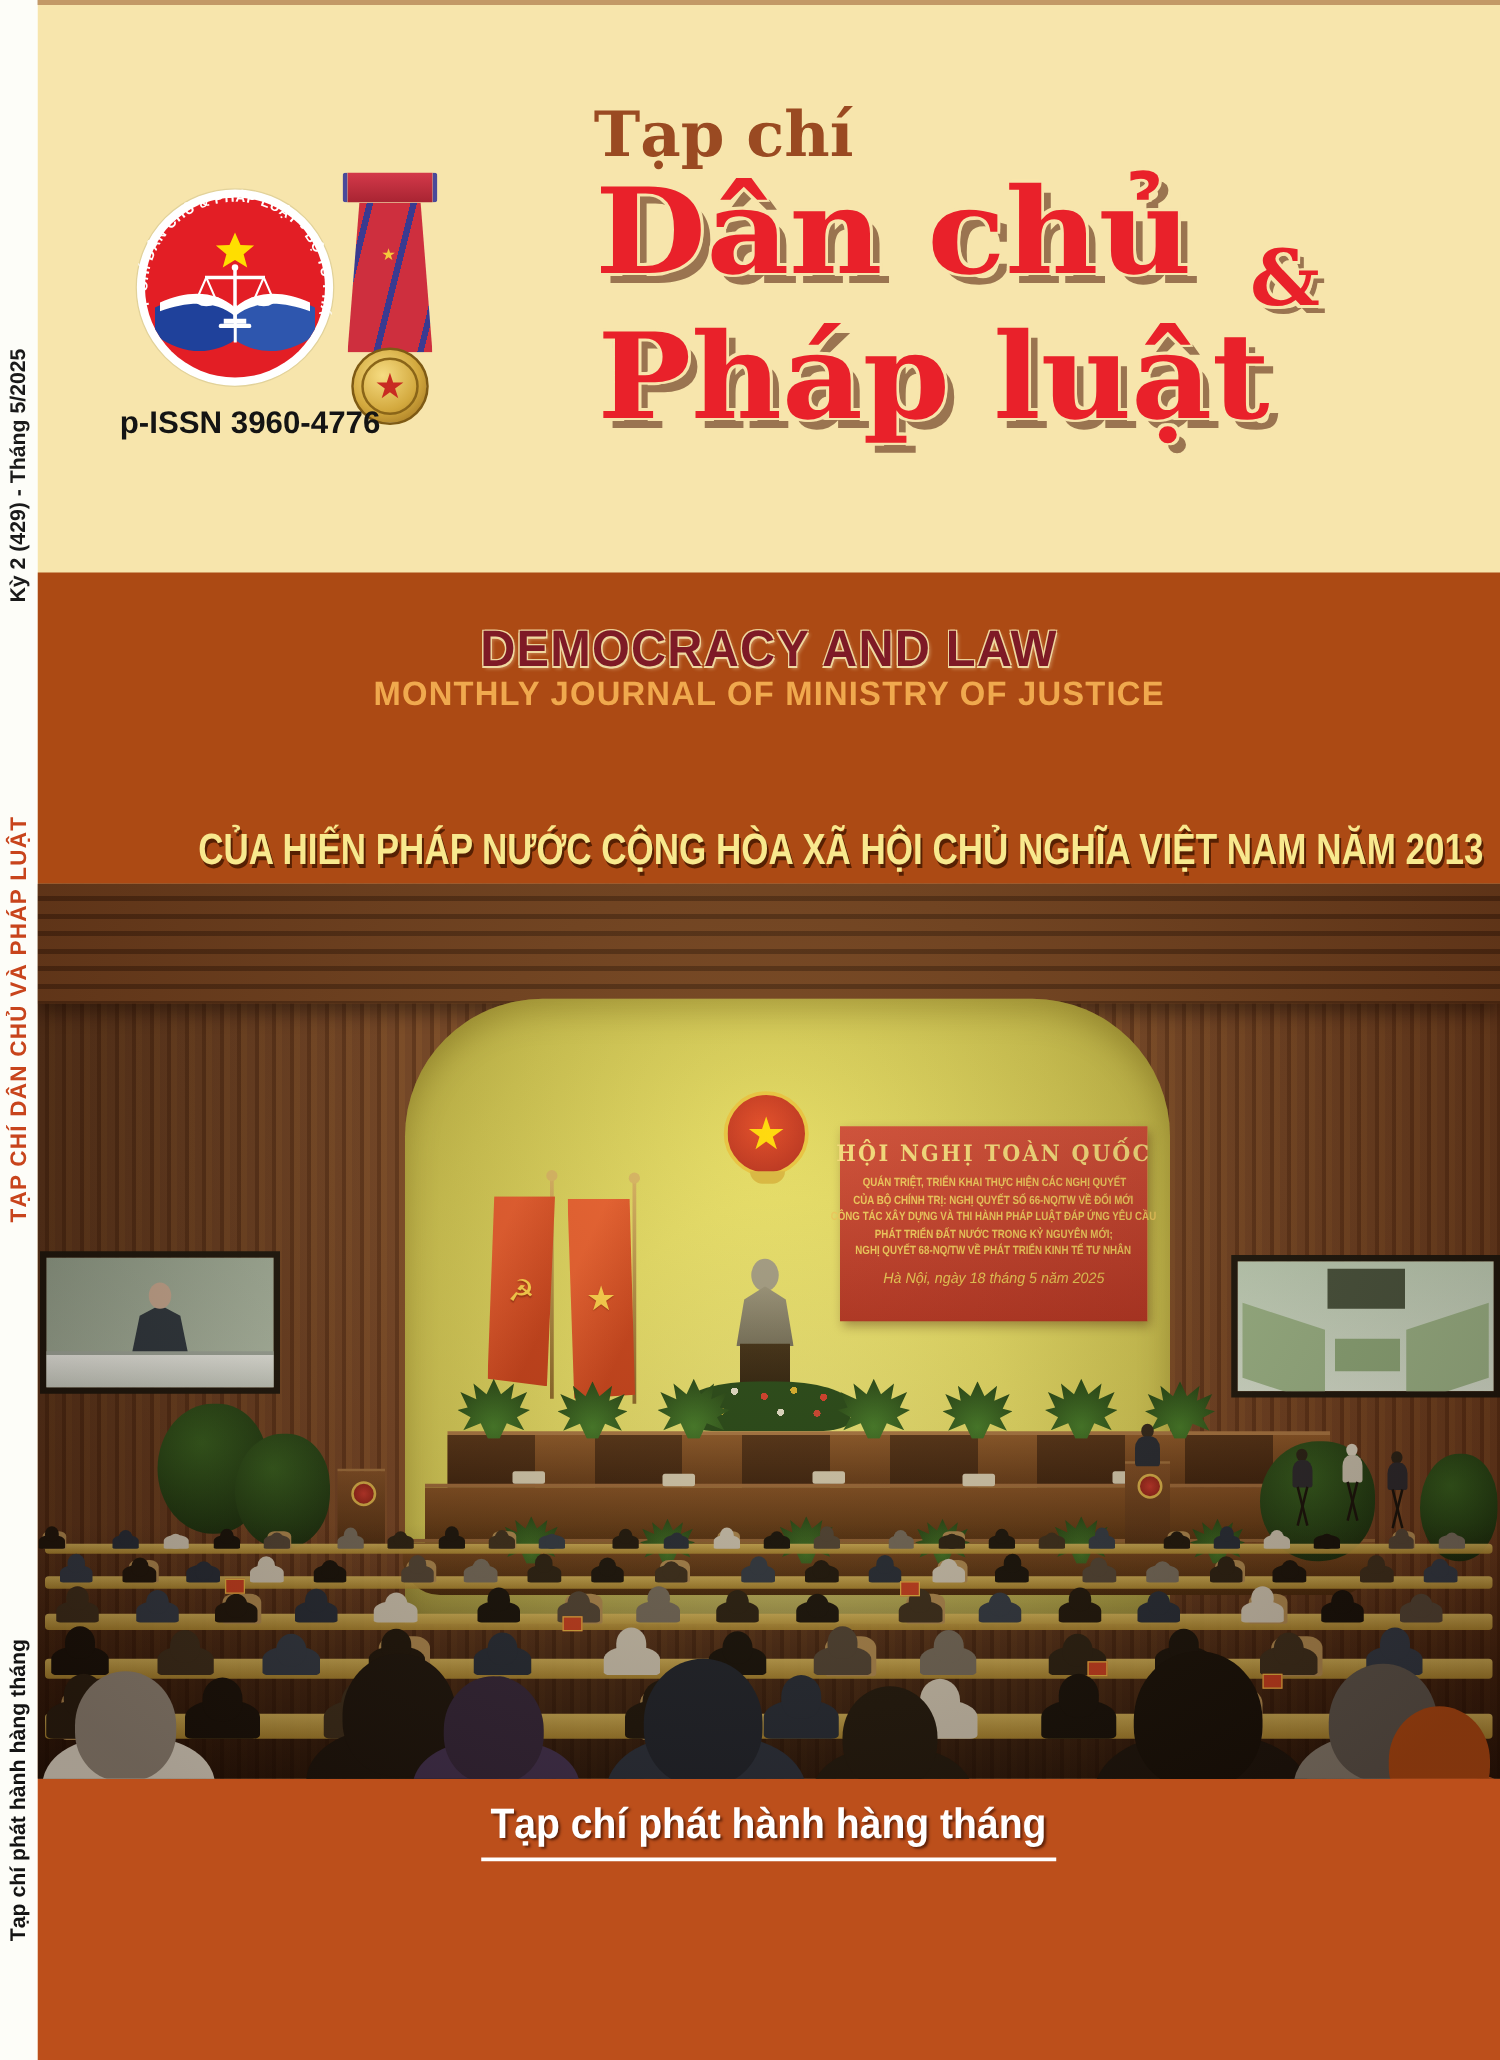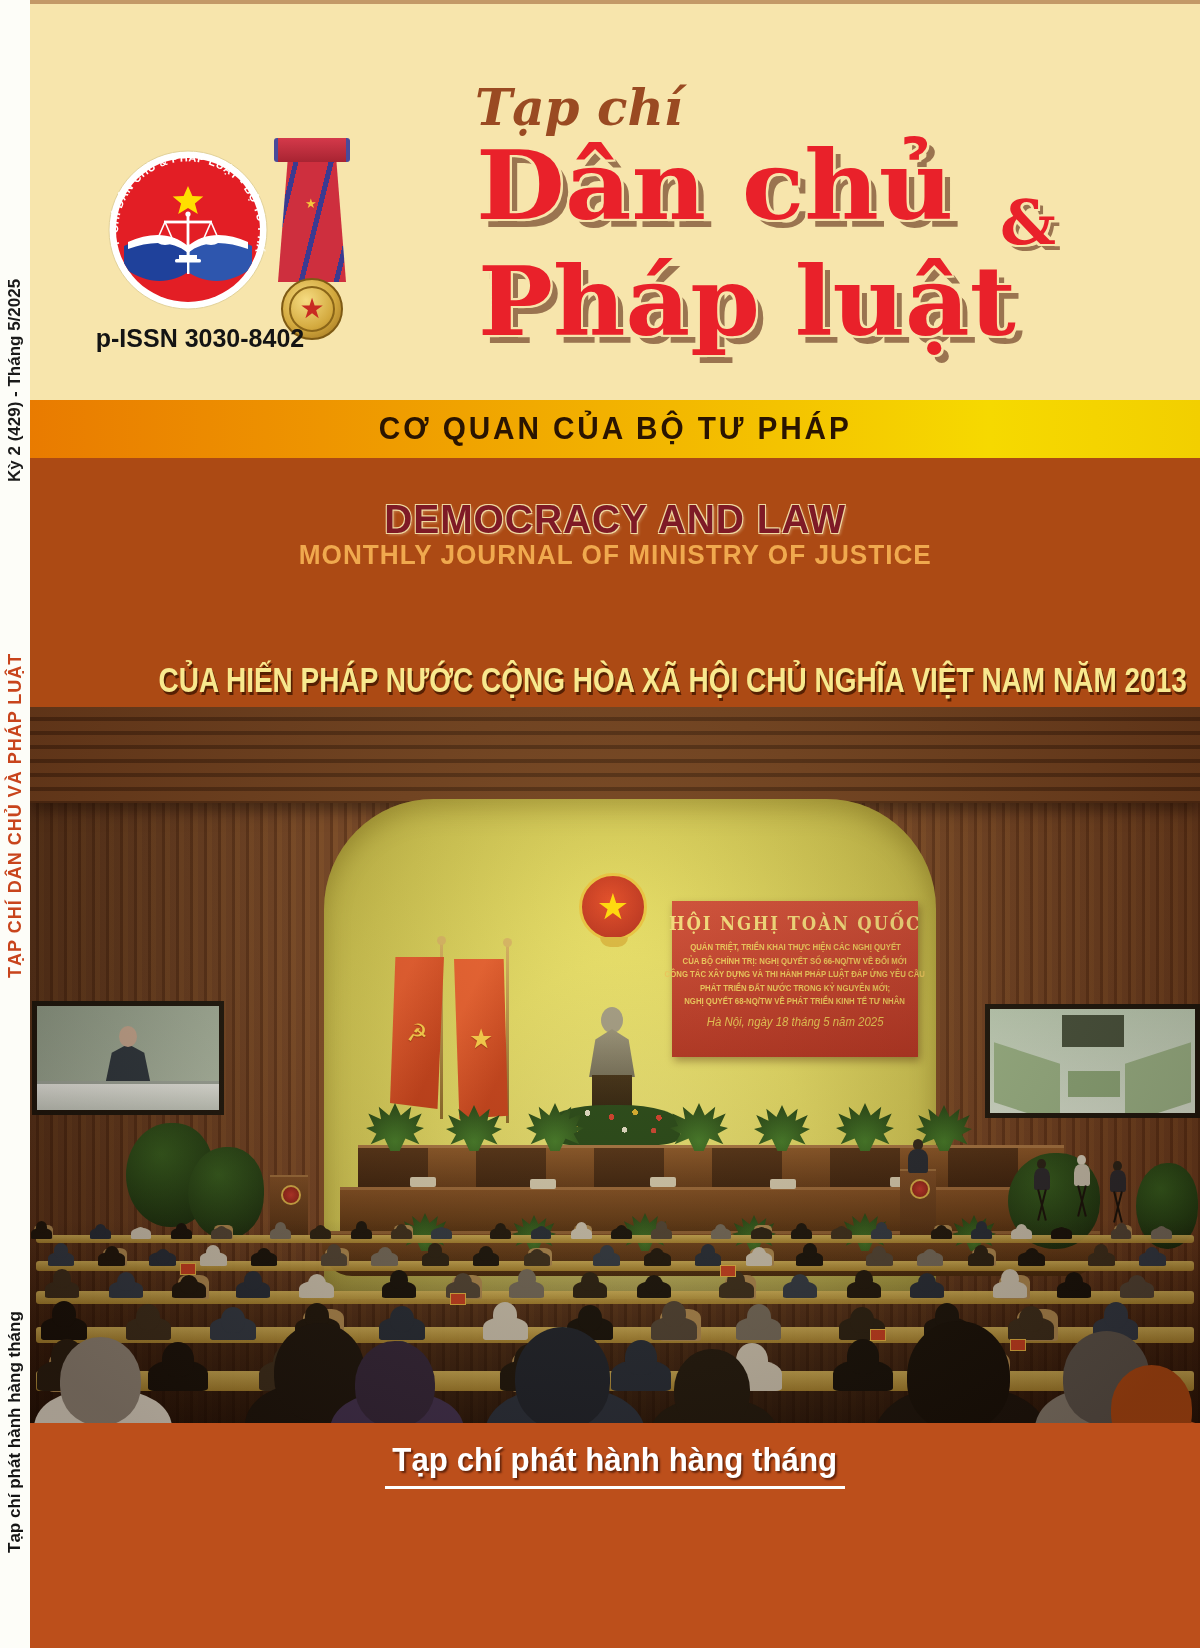--- a/index.html
+++ b/index.html
@@ -16,21 +16,21 @@
   .cover{position:absolute;left:30px;top:0;width:1170px;height:1648px;background:#F7E5AC;}
   .edge-top{position:absolute;left:0;top:0;width:1170px;height:4px;background:rgba(130,60,20,.45);z-index:9;}
   .band{position:absolute;left:0;top:400px;width:1170px;height:58px;
         background:linear-gradient(to right,#E97B00 0%,#EE9500 25%,#F3B800 55%,#F6D900 82%,#F2CF00 100%);
         display:flex;align-items:center;justify-content:center;z-index:3;}
   .band span{font-size:31px;font-weight:bold;color:#2A1400;letter-spacing:3px;transform:scaleX(.96);}
   .rust-top{position:absolute;left:0;top:458px;width:1170px;height:249px;background:#AC4A14;}
   .rust-bot{position:absolute;left:0;top:1423px;width:1170px;height:225px;background:#BC4F1B;}
   
   .mast-prefix{position:absolute;left:445px;top:78px;font-family:"DejaVu Serif",serif;font-weight:bold;
-        font-size:50px;color:#9A4A22;z-index:2;font-style:italic;}
+        font-size:50px;color:#9A4A22;z-index:2;}
   .mast-big{position:absolute;font-family:"DejaVu Serif",serif;font-weight:bold;font-size:95px;line-height:1;
         color:#E9212A;z-index:2;transform-origin:left top;
         text-shadow:
           -2px -2px 0 #F7E5AC,2px -2px 0 #F7E5AC,-2px 2px 0 #F7E5AC,2px 2px 0 #F7E5AC,
           0 -2px 0 #F7E5AC,0 2px 0 #F7E5AC,-2px 0 0 #F7E5AC,2px 0 0 #F7E5AC,
           7px 8px 0 #9A7450;}
   .mast-l1{left:446px;top:138px;transform:scaleX(1.08);}
   .mast-l2{left:448px;top:254px;transform:scaleX(1.05);}
   .mast-amp{position:absolute;left:970px;top:186px;font-family:"DejaVu Serif",serif;font-weight:bold;
         font-size:62px;color:#E9212A;z-index:2;
@@ -205,30 +205,27 @@
 
     <div class="medal">
       <div class="bar"></div>
       <div class="ribbon"></div>
       <span class="rstar">★</span>
       <div class="disc">
         <span class="dstar">★</span>
       </div>
     </div>
 
-    <div class="issn">p-ISSN 3030-8402</div>
+    <div class="issn">p-ISSN 3960-4776</div>
 
     <div class="mast-prefix">Tạp chí</div>
     <div class="mast-big mast-l1">Dân chủ</div>
     <div class="mast-amp">&amp;</div>
     <div class="mast-big mast-l2">Pháp luật</div>
 
-    <div class="band">
-      <span>CƠ QUAN CỦA BỘ TƯ PHÁP</span>
-    </div>
 
     <div class="rust-top"></div>
     <div class="rust-bot"></div>
 
     <div class="cx en-title"><span>DEMOCRACY AND LAW</span></div>
     <div class="cx en-sub"><span>MONTHLY JOURNAL OF MINISTRY OF JUSTICE</span></div>
     <div class="cx headline2"><span>CỦA HIẾN PHÁP NƯỚC CỘNG HÒA XÃ HỘI CHỦ NGHĨA VIỆT NAM NĂM 2013</span></div>
 
     <div class="photo">
       <div class="wood"></div>

